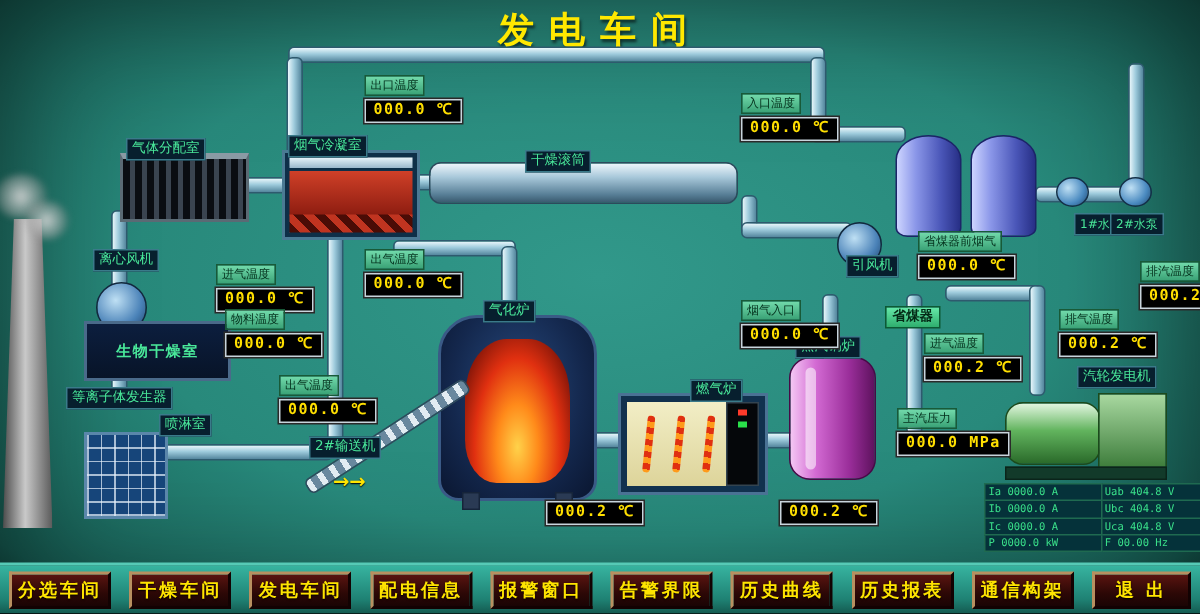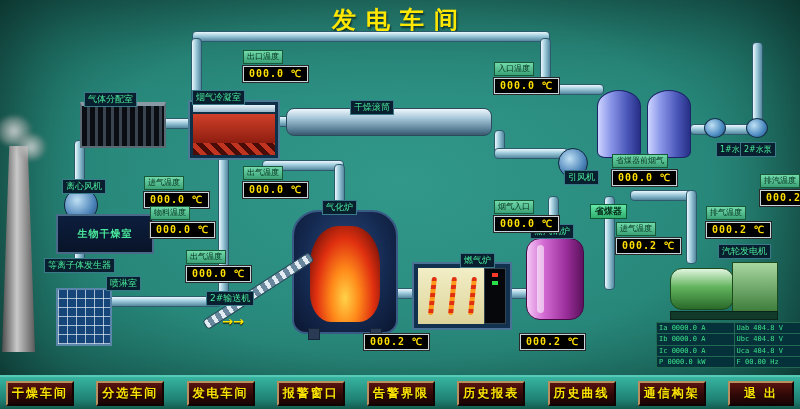--- a/index.html
+++ b/index.html
@@ -143,21 +143,21 @@
     </div>
   <div class="turbine">
     <div class="cyl"></div>
     <div class="box"></div>
     <div class="base"></div>
   </div>
 
   <div class="eqlbl" style="left:84px;top:92px;">气体分配室</div>
   <div class="eqlbl" style="left:192px;top:90px;">烟气冷凝室</div>
   <div class="eqlbl" style="left:350px;top:100px;">干燥滚筒</div>
-  <div class="eqlbl" style="left:62px;top:179px;">离心风机</div>
+  <div class="eqlbl" style="left:62px;top:166px;">离心风机</div>
   <div class="eqlbl" style="left:564px;top:170px;">引风机</div>
   <div class="eqlbl" style="left:44px;top:258px;">等离子体发生器</div>
   <div class="eqlbl" style="left:106px;top:276px;">喷淋室</div>
   <div class="eqlbl" style="left:322px;top:200px;">气化炉</div>
   <div class="eqlbl" style="left:206px;top:291px;">2#输送机</div>
   <div class="eqlbl" style="left:438px;top:253px;margin-left:22px;">燃气炉</div>
   <div class="eqlbl" style="left:530px;top:224px;">蒸汽锅炉</div>
   <div class="ecolbl" style="left:590px;top:204px;">省煤器</div>
   <div class="eqlbl" style="left:718px;top:244px;">汽轮发电机</div>
   <div class="eqlbl" style="left:696px;top:142px;font-size:8px;margin-left:20px;">1#水泵</div>
@@ -200,20 +200,24 @@
     <span class="gvalue">000.2 ℃</span>
   </div>
   <div class="gauge" style="left:740px;top:174px;padding-left:20px;">
     <span class="glabel">排汽温度</span>
     <span class="gvalue">000.2 ℃</span>
   </div>
   <div class="gauge" style="left:706px;top:206px;">
     <span class="glabel">排气温度</span>
     <span class="gvalue">000.2 ℃</span>
   </div>
+  <div class="gauge" style="left:598px;top:272px;">
+    <span class="glabel">主汽压力</span>
+    <span class="gvalue">000.0 MPa</span>
+  </div>
   <div class="gauge" style="left:364px;top:334px;">
     <span class="gvalue">000.2 ℃</span>
   </div>
   <div class="gauge" style="left:520px;top:334px;">
     <span class="gvalue">000.2 ℃</span>
   </div>
 
   <table class="gentable">
     <tbody>
         <tr>
@@ -229,24 +233,25 @@
       <td>Uca 404.8 V</td>
     </tr>
     <tr>
       <td>P 0000.0 kW</td>
       <td>F 00.00 Hz</td>
     </tr>
   </tbody>
     </table>
 
   <div class="nav">
+    <button class="navbtn">分选车间</button>
     <button class="navbtn">干燥车间</button>
-    <button class="navbtn">分选车间</button>
     <button class="navbtn">发电车间</button>
+    <button class="navbtn">配电信息</button>
     <button class="navbtn">报警窗口</button>
     <button class="navbtn">告警界限</button>
+    <button class="navbtn">历史曲线</button>
     <button class="navbtn">历史报表</button>
-    <button class="navbtn">历史曲线</button>
     <button class="navbtn">通信构架</button>
     <button class="navbtn">退 出</button>
   </div>
 
 </div>
 
 </body></html>

